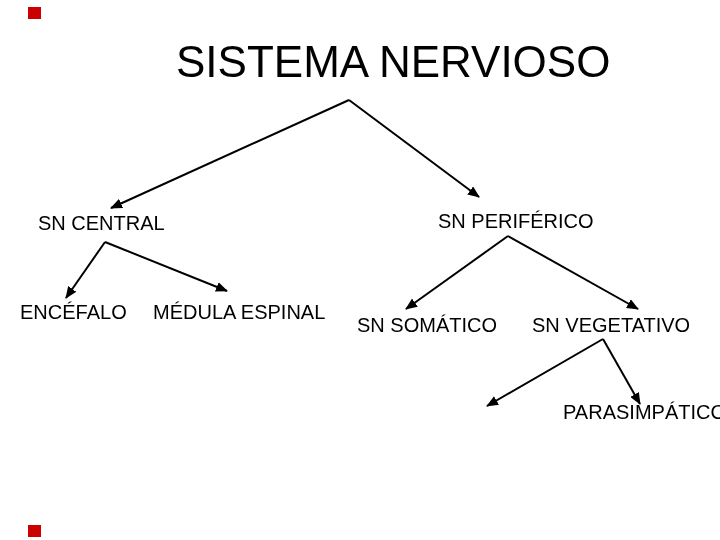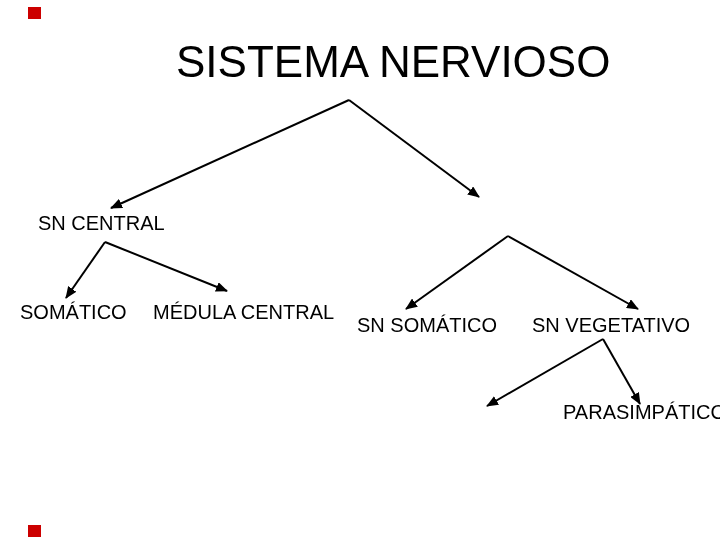--- a/index.html
+++ b/index.html
@@ -78,19 +78,20 @@
     <line class="edge" x1="603" y1="339" x2="487" y2="406" marker-end="url(#ah)"></line>
     <line class="edge" x1="603" y1="339" x2="640" y2="404" marker-end="url(#ah)"></line>
 
     <rect x="28" y="7" width="13" height="12" fill="#cc0000"></rect>
     <rect x="28" y="525" width="13" height="12" fill="#cc0000"></rect>
   </svg>
 
   <div class="title">SISTEMA NERVIOSO</div>
 
   <div class="node n-sn-central">SN CENTRAL</div>
-  <div class="node n-encefalo">SOMÁTICO</div>
-  <div class="node n-medula-espinal">MÉDULA CENTRAL</div>
+  <div class="node n-sn-periferico">SN PERIFÉRICO</div>
+  <div class="node n-encefalo">ENCÉFALO</div>
+  <div class="node n-medula-espinal">MÉDULA ESPINAL</div>
   <div class="node n-sn-somatico">SN SOMÁTICO</div>
   <div class="node n-sn-vegetativo">SN VEGETATIVO</div>
   <div class="node n-parasimpatico">PARASIMPÁTICO</div>
 
 </div>
 
 </body></html>

